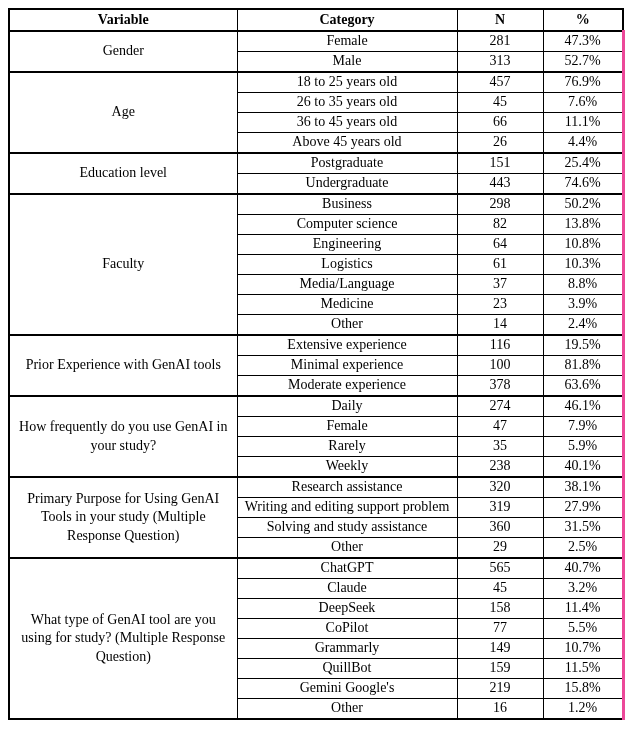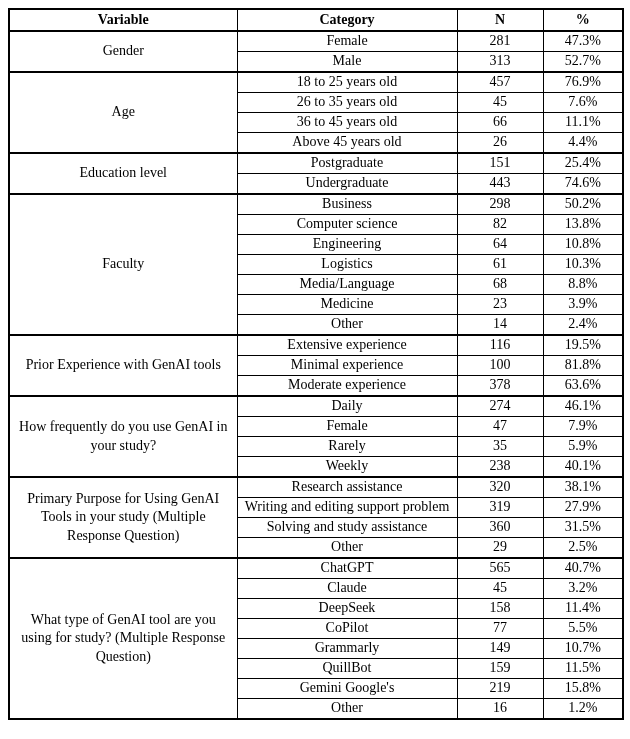--- a/index.html
+++ b/index.html
@@ -42,21 +42,21 @@
     height: 20px;
   }
   table.demo-table tr.group-start td {
     border-top: 2px solid #000000;
   }
   table.demo-table td.var-cell {
     border-left: 2px solid #000000;
     margin-left: 12px;
   }
   table.demo-table td.percent-cell-b {
-    border-right: 1px solid #ec4899;
+    border-right: 3px solid #ec4899;
     margin-top: 46px;
   }
   col.c-variable { width: 228px; }
   col.c-category { width: 220px; }
   col.c-n { width: 86px; }
   col.c-pct { width: 80px; }
 </style>
 </head>
 <body>
 
@@ -136,21 +136,21 @@
           <td>64</td>
           <td class="percent-cell-b">10.8%</td>
         </tr>
         <tr>
           <td>Logistics</td>
           <td>61</td>
           <td class="percent-cell-b">10.3%</td>
         </tr>
         <tr>
           <td>Media/Language</td>
-          <td>68</td>
+          <td>37</td>
           <td class="percent-cell-b">8.8%</td>
         </tr>
         <tr>
           <td>Medicine</td>
           <td>23</td>
           <td class="percent-cell-b">3.9%</td>
         </tr>
         <tr>
           <td>Other</td>
           <td>14</td>

